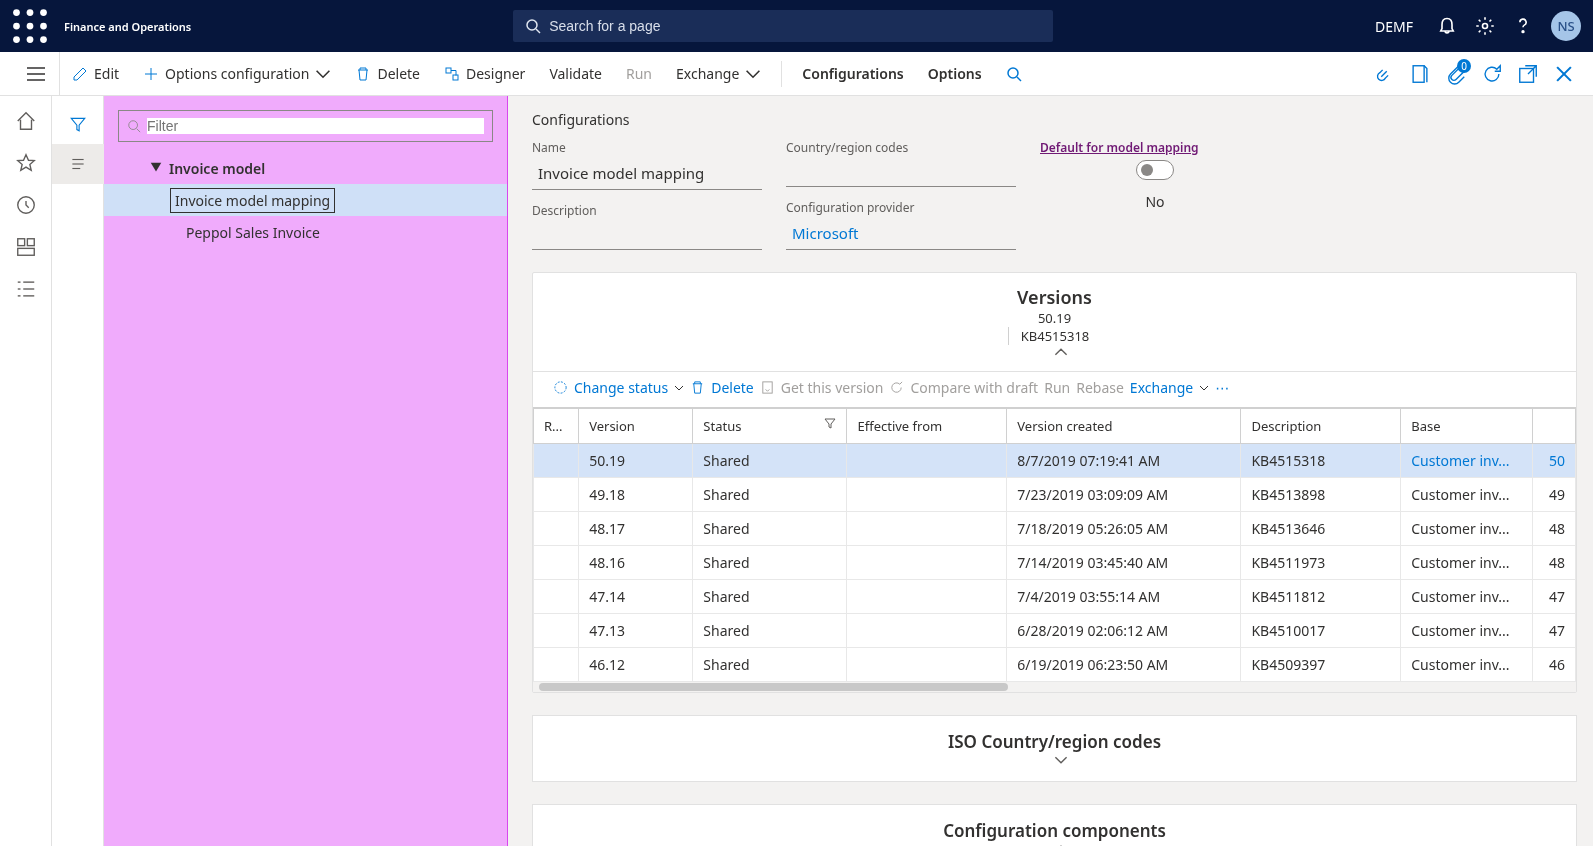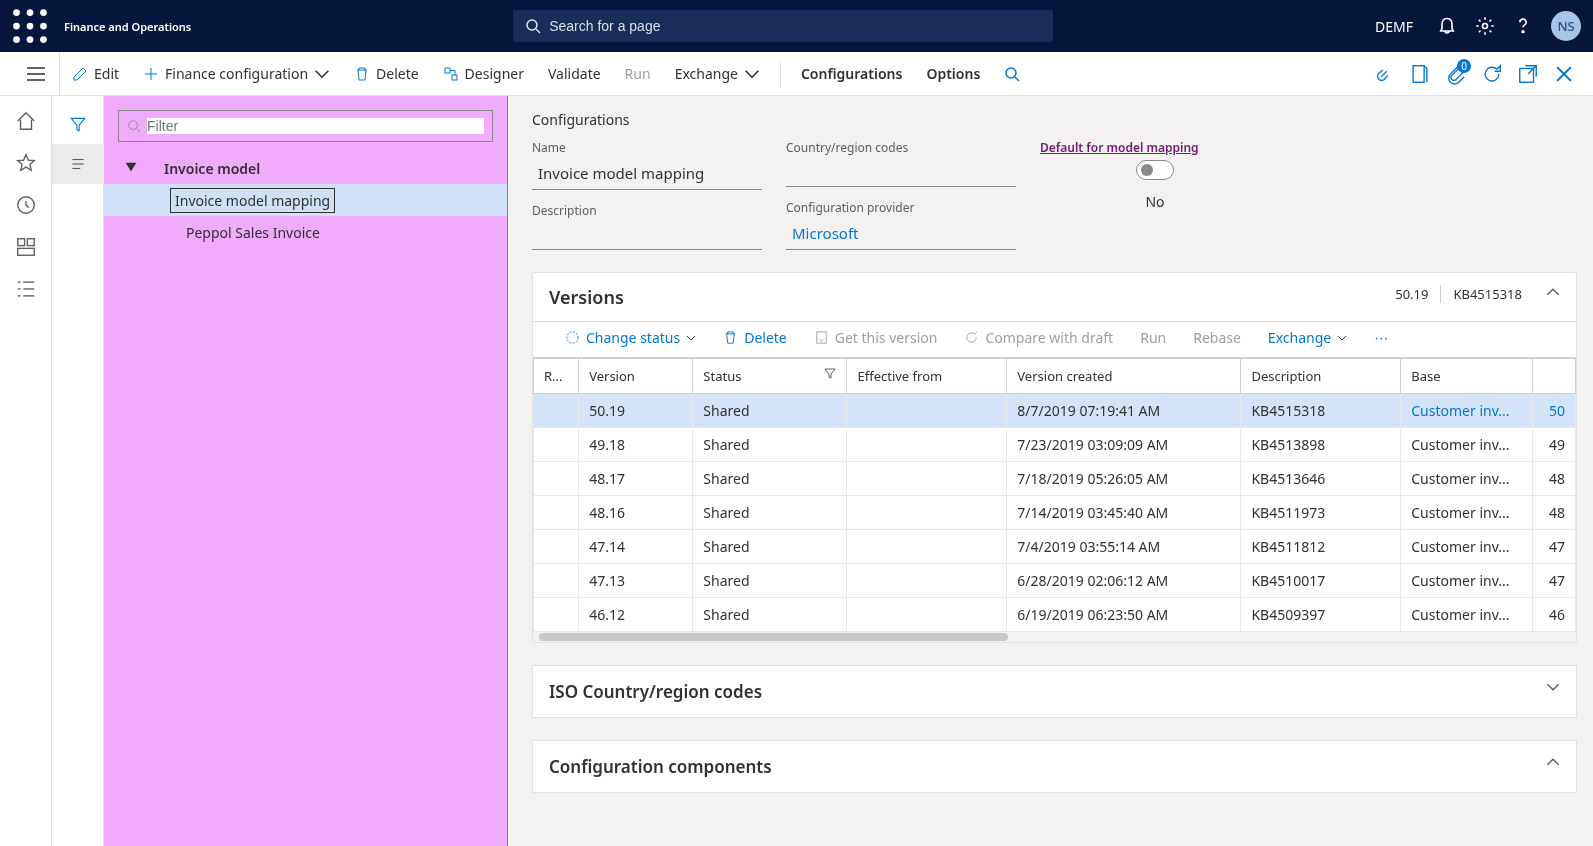--- a/index.html
+++ b/index.html
@@ -40,45 +40,45 @@
 .filterrail { width: 52px; border-right: 1px solid #e1e1e1; background: #fff; display: flex; flex-direction: column; align-items: center; padding-top: 8px; }
 .frail-btn { width: 52px; height: 40px; display: flex; align-items: center; justify-content: center; cursor: pointer; color: #0078d4; }
 .frail-btn.lines { background: #edebe9; color: #605e5c; }
 
 .treepane { width: 404px; border-right: 1px solid #d946ef; background: #f0abfc; display: flex; flex-direction: column; }
 .filterbox { margin: 14px 14px 10px 14px; height: 32px; border: 1px solid #8a8886; display: flex; align-items: center; padding: 0 8px; }
 .filterbox input { flex: 1; border: none; outline: none; font-size: 14px; margin-left: 6px; }
 .tree { flex: 1; overflow: auto; }
 .tnode { display: flex; align-items: center; height: 32px; padding-left: 14px; cursor: pointer; }
 .tnode .caret { width: 14px; height: 14px; margin-right: 6px; }
-.tnode.lvl1 { padding-left: 20px; font-weight: 600; gap: 20px; }
+.tnode.lvl1 { padding-left: 45px; font-weight: 600; }
 .tnode.lvl2 { padding-left: 46px; }
 .tnode.lvl3 { padding-left: 62px; }
 .tnode.selected { background: #cfe0f7; }
 .tnode.selected .lbl { border: 1px solid #323130; padding: 2px 4px; background: #fff0; }
 
 .content { flex: 1; background: #f3f2f1; padding: 14px 16px 14px 24px; overflow: auto; position: relative; }
 .sectitle { font-size: 14px; color: #323130; margin-bottom: 10px; }
 .fields { display: flex; gap: 24px; flex-wrap: wrap; }
 .fcol { min-width: 230px; }
 .flabel { font-size: 12px; color: #605e5c; margin-bottom: 3px; }
 .fvalue { font-size: 15px; padding: 4px 6px 6px 6px; border-bottom: 1px solid #8a8886; min-height: 28px; }
 .fvalue.link { color: #0078d4; cursor: pointer; }
 .toggle-row { display: flex; align-items: center; gap: 12px; margin-top: 4px; flex-direction: column; }
 .toggle { width: 38px; height: 20px; border-radius: 10px; border: 1px solid #8a8886; position: relative; background: #fff; }
 .toggle::after { content: ''; position: absolute; width: 12px; height: 12px; border-radius: 50%; background: #8a8886; top: 3px; left: 4px; }
 
 .panel { background: #fff; border: 1px solid #e1e1e1; margin-top: 22px; border-radius: 2px; }
-.panel-head { display: flex; align-items: flex-start; padding: 12px 16px; cursor: pointer; }
+.panel-head { display: flex; align-items: center; padding: 12px 16px; cursor: pointer; flex-direction: column; }
 .panel-title { font-size: 18px; font-weight: 600; flex: 1; }
 .panel-meta { font-size: 13px; color: #323130; padding: 0 12px; border-left: 1px solid #d0d0d0; }
 .panel-meta.first { border-left: none; }
 .chev { width: 14px; height: 14px; margin-left: 12px; }
 
-.panel-toolbar { display: flex; align-items: center; gap: 27px; padding: 6px 16px 10px 32px; border-top: 1px solid #e1e1e1; }
+.panel-toolbar { display: flex; align-items: center; gap: 6px; padding: 6px 16px 10px 20px; border-top: 1px solid #e1e1e1; }
 .ptbtn { display: flex; align-items: center; gap: 6px; color: #0078d4; cursor: pointer; font-size: 14px; }
 .ptbtn.muted { color: #a19f9d; }
 
 .grid { border-top: 1px solid #d0d0d0; overflow-x: auto; }
 table { border-collapse: collapse; width: 100%; }
 th { text-align: left; font-weight: 400; font-size: 13px; color: #323130; padding: 8px 10px; border: 1px solid #d0d0d0; background: #fff; }
 th .funnel { float: right; width: 12px; height: 12px; color: #605e5c; }
 td { padding: 7px 10px; border: 1px solid #e8e8e8; font-size: 14px; }
 tr.selrow td { background: #d4e3f8; }
 tr.selrow td.linkcell { color: #0078d4; }
@@ -153,21 +153,21 @@
     <svg viewBox="0 0 16 16" stroke="#0078d4" fill="none">
         <path d="M11 2l3 3L5 14H2v-3z"></path>
       </svg>
     <span>Edit</span>
   </div>
   <div class="rbtn">
     <svg viewBox="0 0 16 16" stroke="#0078d4">
         <line x1="8" y1="2" x2="8" y2="14"></line>
         <line x1="2" y1="8" x2="14" y2="8"></line>
       </svg>
-    <span>Finance configuration</span>
+    <span>Options configuration</span>
     <svg viewBox="0 0 10 6" width="10" height="6" stroke="#323130" fill="none">
         <path d="M1 1l4 4 4-4"></path>
       </svg>
   </div>
   <div class="rbtn">
     <svg viewBox="0 0 16 16" stroke="#0078d4" fill="none">
         <path d="M3 4h10M5 4V2h6v2M4 4l1 10h6l1-10"></path>
       </svg>
     <span>Delete</span>
   </div>

